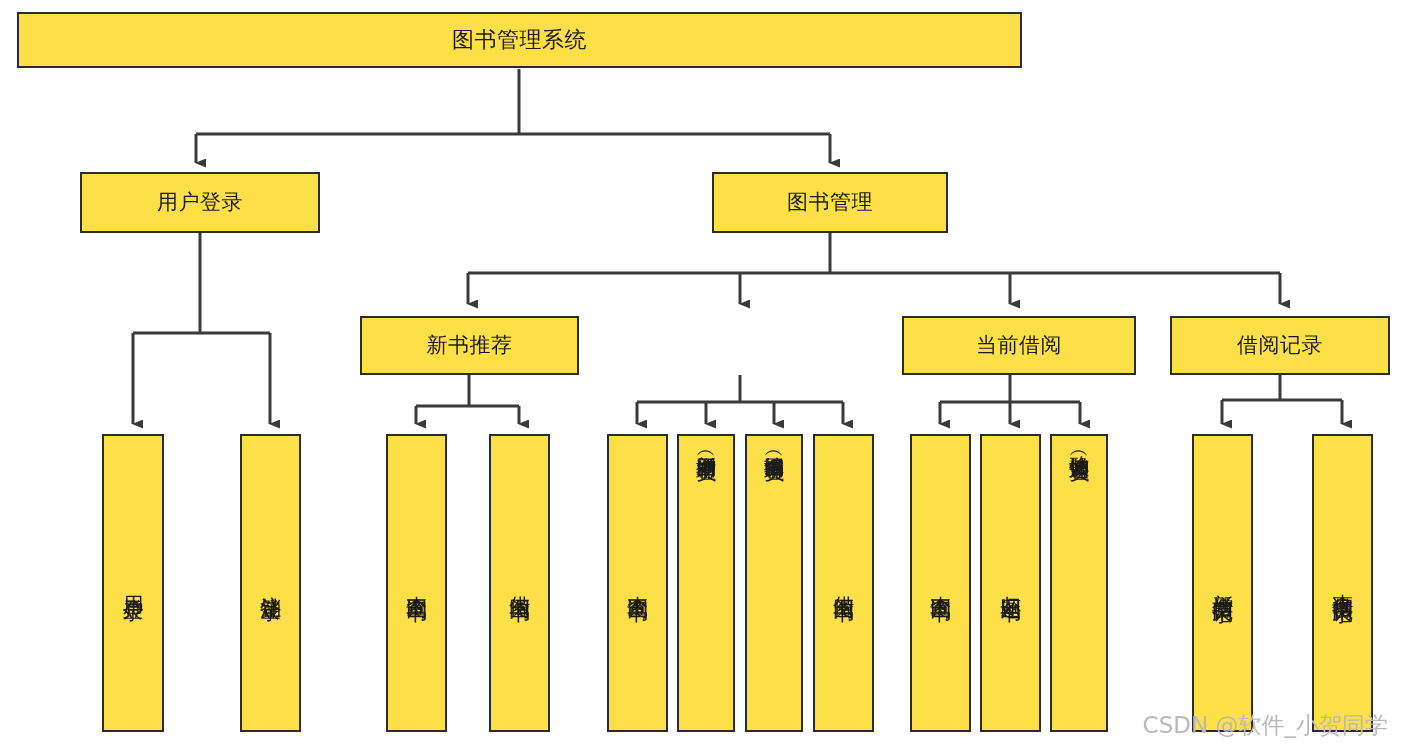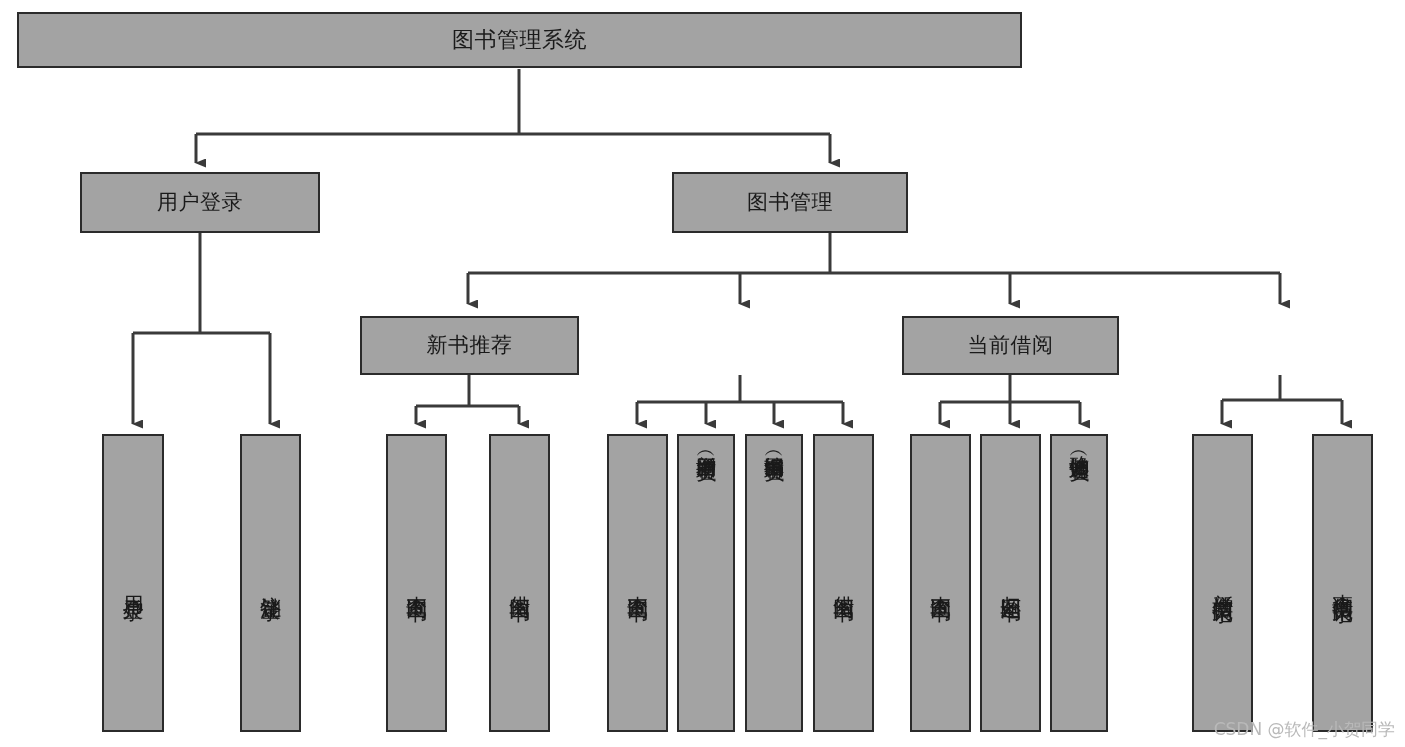--- a/index.html
+++ b/index.html
@@ -22,21 +22,21 @@
     position: absolute;
     left: 0;
     top: 0;
     width: 1405px;
     height: 747px;
     pointer-events: none;
   }
   .node {
     position: absolute;
     box-sizing: border-box;
-    background: #a3a3a3;
+    background: #fde047;
     border: 2px solid #2b2b2b;
     display: flex;
     align-items: center;
     justify-content: center;
     text-align: center;
     color: #1a1a1a;
     z-index: 2;
   }
   .node-label {
     display: block;
@@ -66,23 +66,23 @@
   .node.vertical.tall-text .node-label {
     font-size: 20px;
     letter-spacing: 1px;
   }
   .node.vertical.centered {
     align-items: center;
     padding-top: 0;
   }
   #watermark {
     position: absolute;
-    right: 10px;
+    right: 17px;
     bottom: 6px;
-    font-size: 17px;
+    font-size: 23px;
     color: #b9b9b9;
     z-index: 5;
     white-space: nowrap;
     font-family: "DejaVu Sans", "Liberation Sans", sans-serif;
   }
 </style>
 </head>
 <body>
 
 <div id="diagram-root">
@@ -140,29 +140,32 @@
     </g>
   </svg>
 
   <div class="node root horizontal" style="left:17px; top:12px; width:1005px; height:56px;">
     <span class="node-label">图书管理系统</span>
   </div>
 
   <div class="node horizontal" style="left:80px; top:172px; width:240px; height:61px;">
     <span class="node-label">用户登录</span>
   </div>
-  <div class="node horizontal" style="left:672px; top:172px; width:236px; height:61px;">
+  <div class="node horizontal" style="left:712px; top:172px; width:236px; height:61px;">
     <span class="node-label">图书管理</span>
   </div>
 
   <div class="node horizontal" style="left:360px; top:316px; width:219px; height:59px;justify-content:center;">
     <span class="node-label">新书推荐</span>
   </div>
-  <div class="node horizontal" style="left:902px; top:316px; width:217px; height:59px;">
+  <div class="node horizontal" style="left:902px; top:316px; width:234px; height:59px;">
     <span class="node-label">当前借阅</span>
+  </div>
+  <div class="node horizontal" style="left:1170px; top:316px; width:220px; height:59px;">
+    <span class="node-label">借阅记录</span>
   </div>
 
   <div class="node vertical centered" style="left:102px; top:434px; width:62px; height:298px;">
     <span class="node-label">用户登录</span>
   </div>
   <div class="node vertical centered" style="left:240px; top:434px; width:61px; height:298px;">
     <span class="node-label">注销登录</span>
   </div>
 
   <div class="node vertical centered" style="left:386px; top:434px; width:61px; height:298px;">

